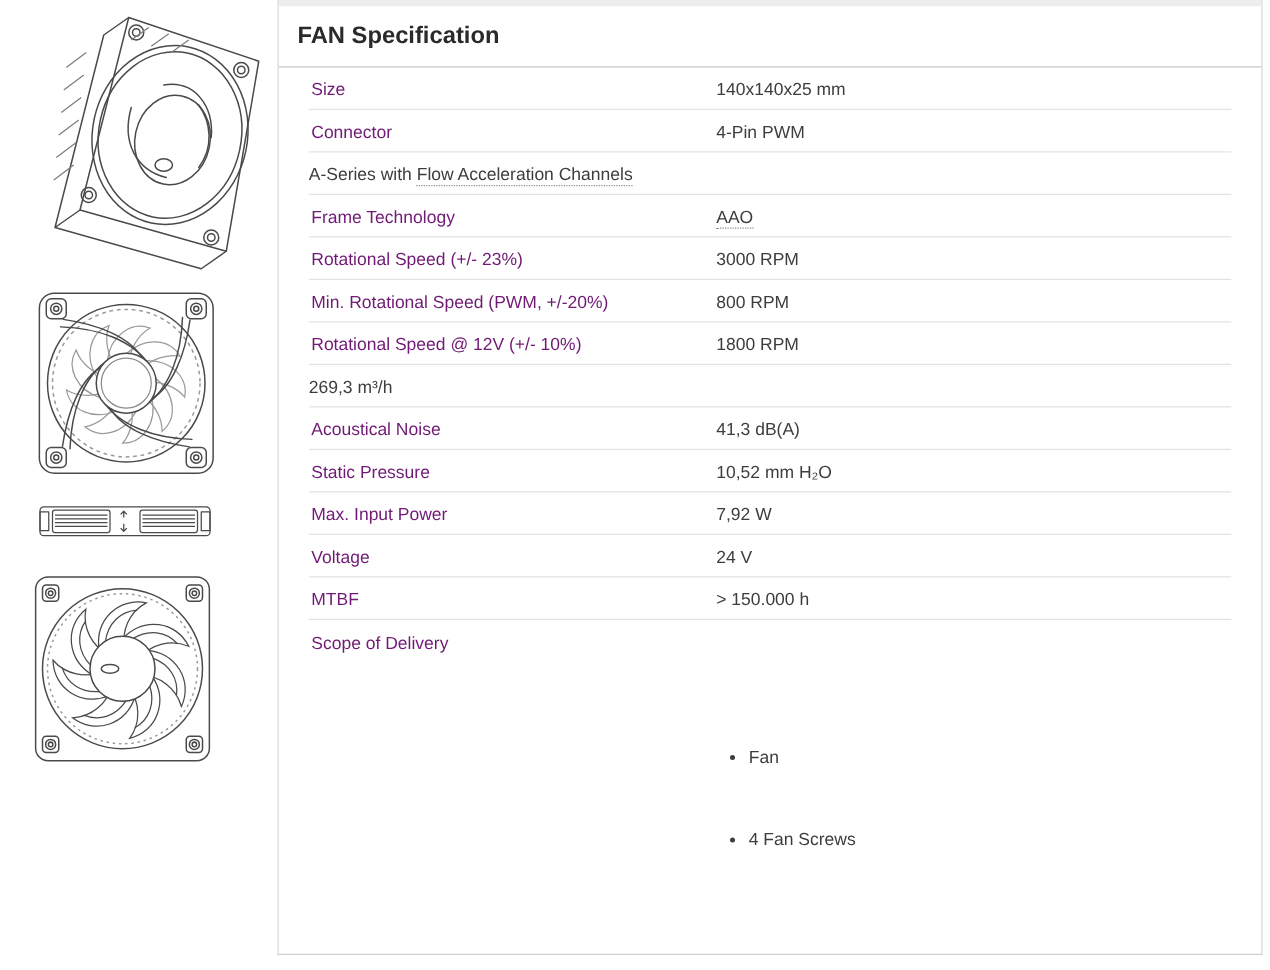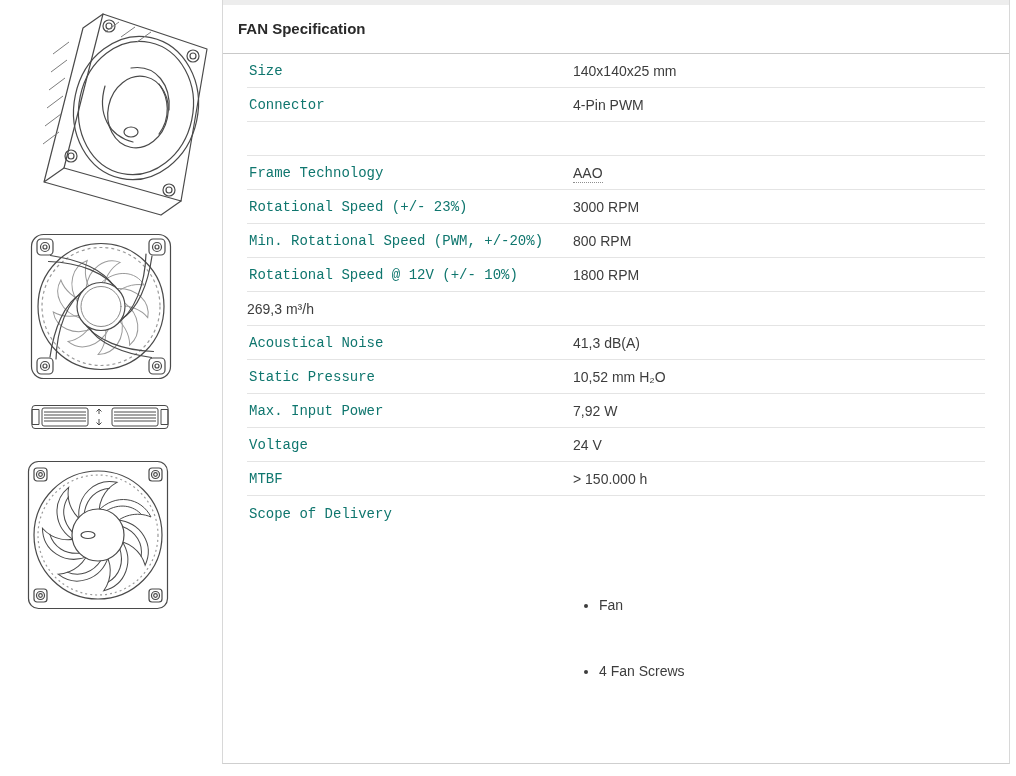--- a/index.html
+++ b/index.html
@@ -13,26 +13,26 @@
   .t2{left:30px;top:233px;width:142px;height:147px;}
   .t3{left:30px;top:402px;width:140px;height:30px;}
   .t4{left:27px;top:459px;width:142px;height:152px;}
   .thumb svg{display:block;width:100%;height:100%;}
 
   
   .panel{position:absolute;left:222px;top:0;width:786px;height:763px;background:#fff;
          border-left:1px solid #d8d8d8;border-right:1px solid #d8d8d8;border-bottom:1px solid #cfcfcf;}
   .top-strip{height:5px;background:#ededed;}
   .panel-header{padding:15px 15px;border-bottom:1px solid #c9c9c9;}
-  .panel-header h2{margin:0;font-size:15px;line-height:18px;font-weight:bold;color:#2a2a2a;}
+  .panel-header h2{margin:0;font-size:19px;line-height:18px;font-weight:bold;color:#2a2a2a;}
 
   .spec-table{margin:0 24px;font-size:14px;}
   .row{display:flex;align-items:center;height:33px;border-bottom:1px solid #e4e4e4;}
   .row:last-child{border-bottom:none;}
-  .label{flex:none;width:324px;padding-left:2px;color:#0f766e;font-family:Liberation Mono, monospace;}
+  .label{flex:none;width:324px;padding-left:2px;color:#701a75;}
   .value{color:#3d3d3d;white-space:pre-wrap;}
   .dotted{border-bottom:1px dotted #8f8f8f;padding-bottom:1px;cursor:help;}
   .row.tall{height:auto;align-items:flex-start;padding:9px 0 15px;}
   .row.tall .label{padding-top:1px;}
   .scope-list{margin:13px 0 0;padding:0 0 0 26px;color:#3d3d3d;line-height:22px;list-style:disc;}
 </style>
 </head>
 <body>
 
 <div class="stage">
@@ -187,20 +187,21 @@
         <div class="value">140x140x25 mm</div>
       </div>
 
       <div class="row">
         <div class="label">Connector</div>
         <div class="value">4-Pin PWM</div>
       </div>
 
 
       <div class="row">
+        <div class="value"><span>A-Series with </span><span class="dotted">Flow Acceleration Channels</span></div>
       </div>
 
       <div class="row">
         <div class="label">Frame Technology</div>
         <div class="value"><span class="dotted">AAO</span></div>
       </div>
 
       <div class="row">
         <div class="label">Rotational Speed (+/- 23%)</div>
         <div class="value">3000 RPM</div>

